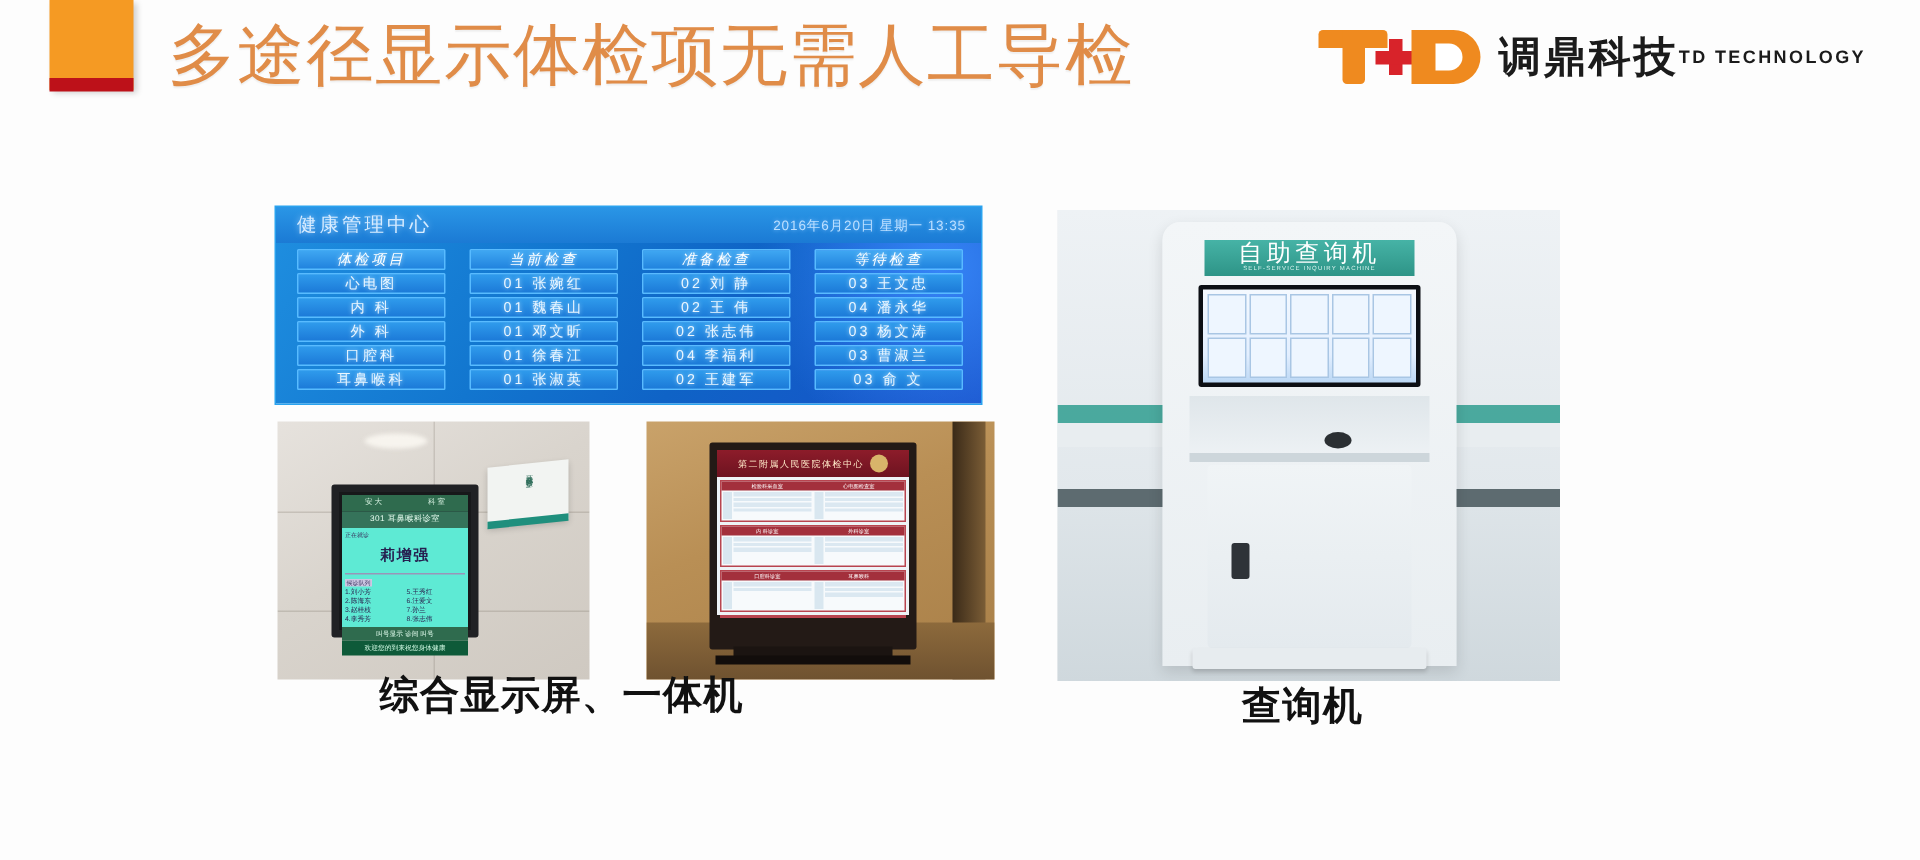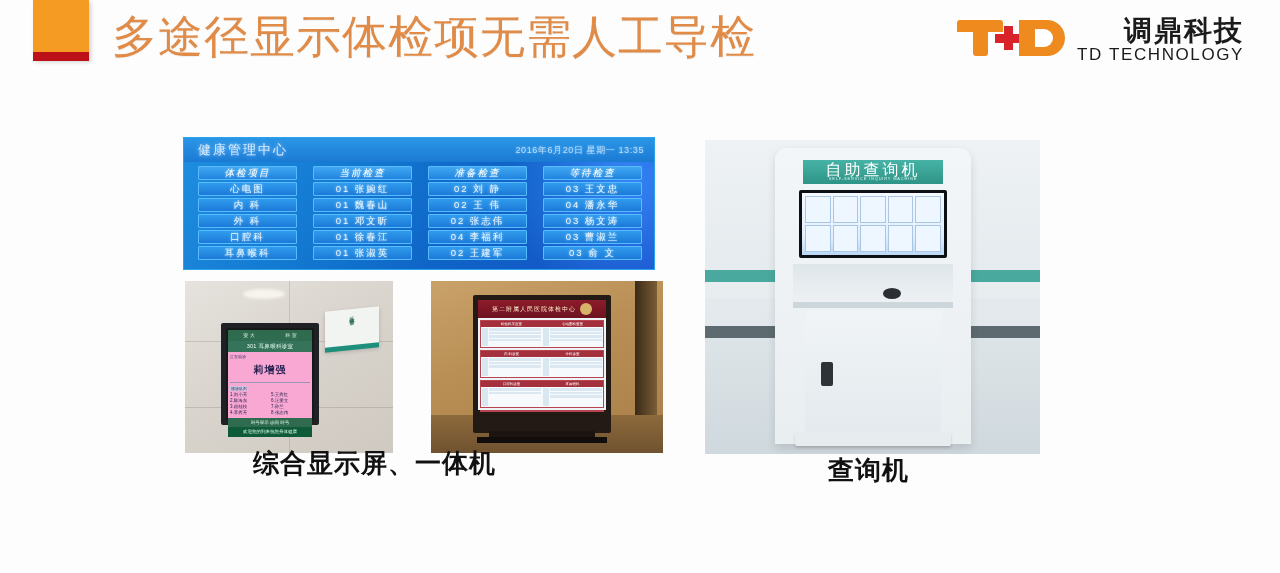--- a/index.html
+++ b/index.html
@@ -47,23 +47,23 @@
   .logo-d-hole {
     position: absolute; right: 12px; top: 11px; width: 18px; height: 18px;
     background: #ffffff; border-radius: 0 9px 9px 0;
   }
   .logo-plus { position: absolute; left: 38px; top: 8px; width: 26px; height: 24px; }
   .logo-plus::before, .logo-plus::after {
     content: ""; position: absolute; background: #d8232a;
   }
   .logo-plus::before { left: 9px; top: 0; width: 9px; height: 24px; }
   .logo-plus::after  { left: 0; top: 8px; width: 26px; height: 9px; }
-  .logo-text { display: flex; flex-direction: column; align-items: flex-end; }
+  .logo-text { display: flex; flex-direction: row; align-items: center; }
   .logo-cn { font-size: 28px; font-weight: 700; color: #1b1b1b; letter-spacing: 2px; line-height: 32px; }
-  .logo-en { font-size: 17px; font-weight: 400; color: #1b1b1b; letter-spacing: 1.6px; line-height: 15px; }
+  .logo-en { font-size: 12px; font-weight: 700; color: #1b1b1b; letter-spacing: 1.6px; line-height: 15px; }
 
   
   .led-board {
     position: absolute; left: 183px; top: 137px; width: 472px; height: 133px;
     background: linear-gradient(125deg,#1f8fe0 0%,#1276cf 38%,#0f63c6 62%,#1851c9 100%);
     border: 1px solid #2aa3ef; overflow: hidden; padding-left: 16px;
   }
   .led-glow {
     position: absolute; right: -30px; top: -20px; width: 190px; height: 175px;
     background: radial-gradient(circle at 70% 35%, rgba(60,140,255,.85) 0%, rgba(20,70,190,0) 70%);
@@ -112,21 +112,21 @@
     background: #f7f4ee; border-radius: 50%; filter: blur(1.5px);
   }
   .wall-screen {
     position: absolute; left: 36px; top: 42px; width: 98px; height: 102px;
     background: #17181a; border: 5px solid #202124; border-radius: 2px;
     padding: 2px; display: flex; flex-direction: column;
   }
   .ws-head { height: 11px; background: #2f6b4e; display: flex; }
   .ws-head span { flex: 1; font-size: 5px; color: #d6f0e0; text-align: center; line-height: 11px; }
   .ws-band { height: 11px; background: #35735a; color: #eafff2; font-size: 5.5px; text-align: center; line-height: 11px; letter-spacing: .3px; }
-  .ws-body { flex: 1; background: #f9a8d4; padding: 2px; display: flex; flex-direction: column; gap: 1px; }
+  .ws-body { flex: 1; background: #5eead4; padding: 2px; display: flex; flex-direction: column; gap: 1px; }
   .ws-sub { font-size: 4px; color: #3a3560; }
   .ws-name { font-size: 10px; color: #262050; text-align: center; font-weight: 700; letter-spacing: 1px; padding: 3px 0; }
   .ws-rule { height: 1px; background: #9a94b8; margin: 1px 0 2px; }
   .ws-tag { font-size: 4px; color: #3a3560; background: #cdc6e2; padding: 0 1px; align-self: flex-start; }
   .ws-list { display: grid; grid-template-columns: 1fr 1fr; gap: 0 2px; font-size: 4.5px; color: #2b2550; line-height: 6px; }
   .ws-foot { height: 9px; background: #2f6b4e; color: #e4fff0; font-size: 4.5px; line-height: 9px; text-align: center; }
   .ws-foot2 { height: 10px; background: #0e5a39; color: #d8ffe9; font-size: 4.5px; line-height: 10px; text-align: center; }
   .wall-sign {
     position: absolute; left: 140px; top: 28px; width: 54px; height: 40px;
     background: #f2f4f2; transform: skewY(-6deg);

